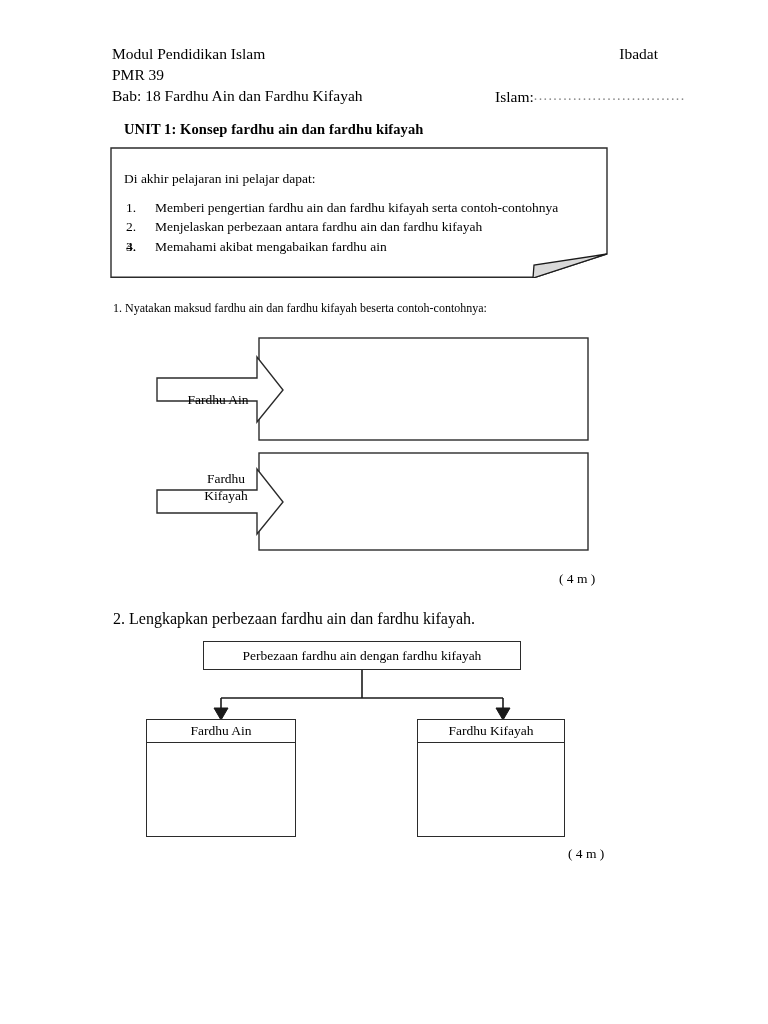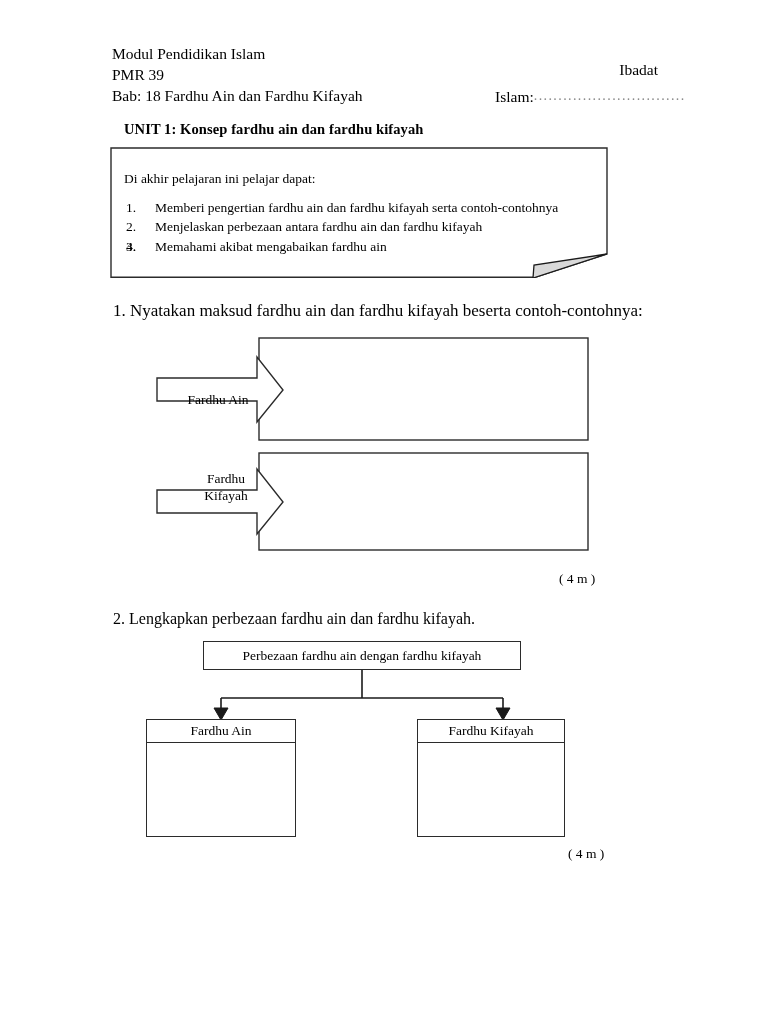--- a/index.html
+++ b/index.html
@@ -33,21 +33,21 @@
   }
   .hdr-row {
     position: relative;
     height: 21px;
     font-size: 15.5px;
     line-height: 21px;
     white-space: nowrap;
     font-family: Liberation Serif, serif;
   }
   .hdr-left { position: absolute; left: 0; top: 0; }
-  .hdr-right { position: absolute; right: 0; top: 16px; }
+  .hdr-right { position: absolute; right: 0; top: 0; }
   .hdr-nama {
     position: absolute;
     left: 383px;
     top: 0;
   }
   .dots {
     display: inline-block;
     letter-spacing: 1.4px;
     color: #8a8a8a;
     font-size: 14px;
@@ -104,21 +104,21 @@
     position: absolute;
     left: 4px;
     top: 0;
   }
 
   
   .q1-text {
     position: absolute;
     left: 113px;
     top: 301px;
-    font-size: 17px;
+    font-size: 12px;
     white-space: nowrap;
   }
 
   .q1-figure {
     position: absolute;
     left: 140px;
     top: 330px;
     width: 470px;
     height: 230px;
   }

